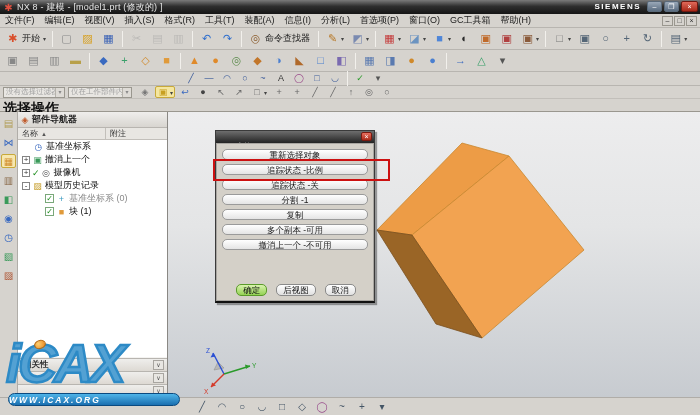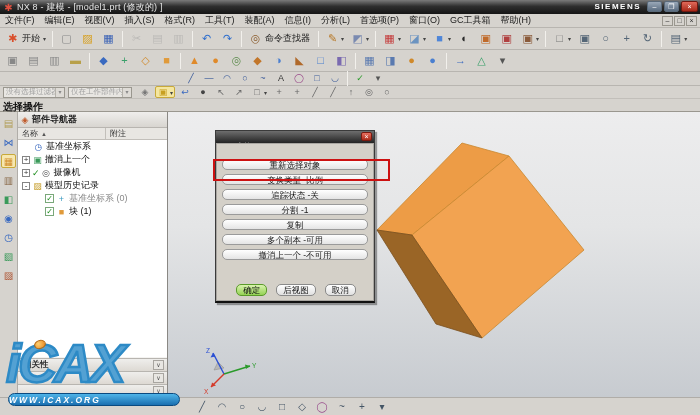--- a/index.html
+++ b/index.html
@@ -45,21 +45,21 @@
   #selbar{position:absolute;left:0;top:86px;width:700px;height:13px;background:#d6d3ce;
     border-bottom:1px solid #c2bfba;display:flex;align-items:center;}
   .combo{height:11px;margin-left:3px;background:#e8e6e2;border:1px solid #9a978f;
     display:flex;align-items:center;font-size:7.5px;color:#a0a0a0;padding-left:2px;position:relative;}
   .combo .ca{position:absolute;right:0;top:0;width:9px;height:9px;border-left:1px solid #b5b2ab;
     font-size:6px;line-height:9px;text-align:center;color:#8a8a8a;background:#dedbd6;}
   #selicons{display:flex;align-items:center;margin-left:4px;}
   #selicons .tbi{height:12px;}
   #selicons .tbi .gl{font-size:9px;line-height:11px;width:12px;}
   #cueline{position:absolute;left:0;top:99px;width:700px;height:13px;background:#d6d3ce;
-    border-bottom:1px solid #9a978f;font-size:10px;font-weight:bold;color:#111;padding:1px 0 0 3px;}
+    border-bottom:1px solid #9a978f;font-size:14px;font-weight:bold;color:#111;padding:1px 0 0 3px;}
 
   
   #resourcebar{position:absolute;left:0;top:112px;width:18px;height:285px;background:#d6d3ce;
     border-right:1px solid #b0ada8;display:flex;flex-direction:column;align-items:center;padding-top:4px;gap:5px;}
   .rbi{width:15px;height:14px;display:flex;align-items:center;justify-content:center;font-size:10px;border:1px solid transparent;border-radius:2px;}
   .rbi.active{background:#f6e7b0;border-color:#c8a93a;}
 
   #panel{position:absolute;left:18px;top:112px;width:150px;height:285px;background:#f4f3f1;border-right:1px solid #8a8884;}
   #panel-header{height:16px;background:linear-gradient(180deg,#efeeec,#d8d5d0);border-bottom:1px solid #b8b5b0;
     display:flex;align-items:center;font-size:9px;font-weight:bold;color:#222;}
@@ -88,21 +88,21 @@
   #graphics{position:absolute;left:168px;top:112px;width:532px;height:285px;
     background:linear-gradient(180deg,#ededee 0%,#e4e5e6 40%,#c7cbd0 100%);}
 
   
   #dialog{position:absolute;left:215px;top:130px;width:160px;height:173px;border:1px solid #3a3a3a;
     border-bottom:3px solid #111;box-shadow:2px 2px 1px rgba(0,0,0,.35);background:#d4d0c8;}
   #dlg-title{height:21px;background:linear-gradient(180deg,#6e6e6e 0%,#262626 55%,#101010 100%);
     display:flex;align-items:flex-end;color:#cfcfcf;font-size:8px;padding-left:20px;position:relative;}
   #dlg-close{position:absolute;right:2px;top:1px;width:11px;height:9px;border:1px solid #7a1a10;border-radius:2px;
     background:linear-gradient(180deg,#e87060,#aa2a18);color:#fff;font-size:7px;line-height:8px;text-align:center;}
-  #dlg-body{position:absolute;left:0;top:12px;width:158px;height:158px;background:#d4d0c8;border:1px solid #a8a5a0;padding-top:15px;}
+  #dlg-body{position:absolute;left:0;top:12px;width:158px;height:158px;background:#d4d0c8;border:1px solid #a8a5a0;padding-top:5px;}
   .dlgbtn{width:146px;height:11px;margin:0 auto 4px auto;border:1px solid #9a9a9a;border-radius:5px;
     background:linear-gradient(180deg,#ffffff,#e4e4e4);font-size:8.5px;line-height:10px;text-align:center;color:#1a1a1a;white-space:nowrap;overflow:hidden;}
   #dlg-footer{position:absolute;left:0;bottom:4px;width:158px;display:flex;justify-content:center;gap:9px;}
   .fbtn{height:12px;border:1px solid #8a8a8a;border-radius:5px;background:linear-gradient(180deg,#fff,#e0e0e0);
     font-size:8.5px;line-height:11px;text-align:center;color:#111;padding:0 6px;}
   .fbtn.ok{background:linear-gradient(180deg,#d9f3ae,#94d254);border-color:#5a9a2a;}
 
   #red-annotation{position:absolute;left:213px;top:159px;width:177px;height:22px;border:2px solid #cc1111;}
 
   
@@ -515,21 +515,21 @@
   </svg>
 
   <div id="dialog">
     <div id="dlg-title">
       <span>变换</span>
       <span id="dlg-close">×</span>
     </div>
     <div id="dlg-body">
       <div id="dlg-buttons">
           <div class="dlgbtn">重新选择对象</div>
-          <div class="dlgbtn">变换类型 -比例</div>
+          <div class="dlgbtn">追踪状态 -比例</div>
           <div class="dlgbtn">追踪状态 -关</div>
           <div class="dlgbtn">分割 -1</div>
           <div class="dlgbtn">复制</div>
           <div class="dlgbtn">多个副本 -可用</div>
           <div class="dlgbtn">撤消上一个 -不可用</div>
         </div>
       <div id="dlg-footer">
         <span class="fbtn ok">确定</span>
         <span class="fbtn">后视图</span>
         <span class="fbtn">取消</span>

